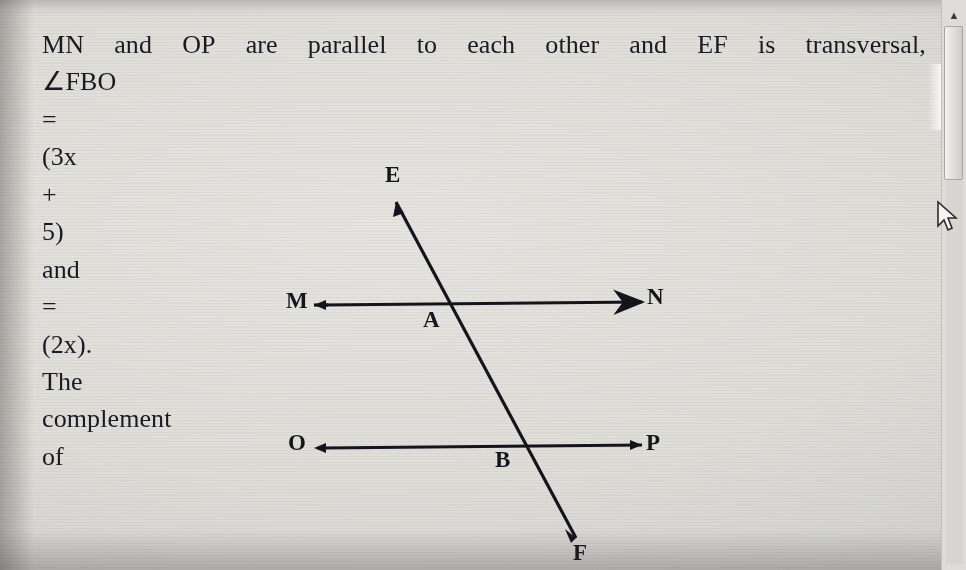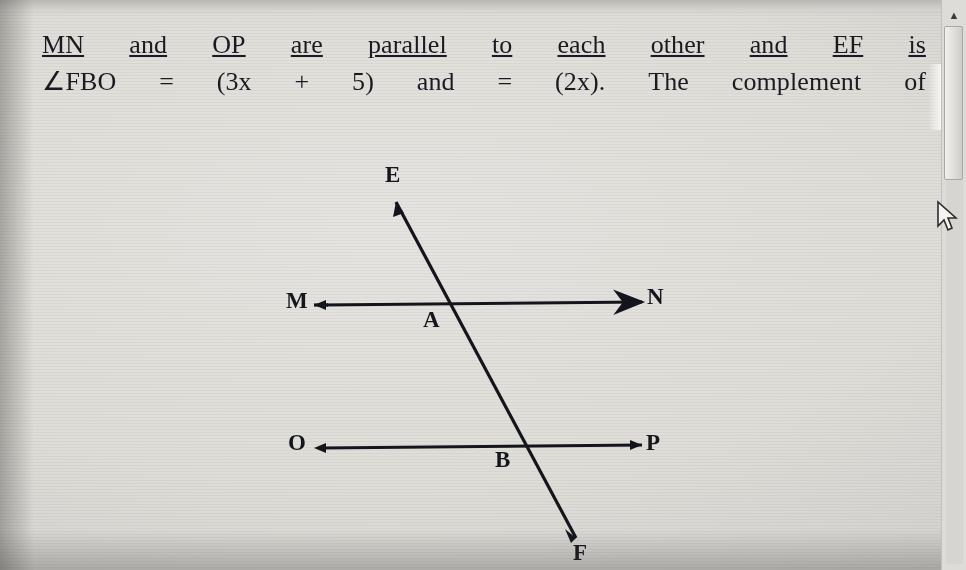--- a/index.html
+++ b/index.html
@@ -107,22 +107,22 @@
     top: 26px;
     width: 890px;
     font-size: 26px;
     line-height: 1.44;
     color: #1a1a22;
     text-align: justify;
     letter-spacing: 0.1px;
   }
   .question .l1, .question .l2, .question .l3 { display: block; white-space: nowrap; }
   .l1 { text-align: justify; }
-  .j1 { display: flex; justify-content: space-between; width: 884px; text-decoration: underline; }
-  .j2 { display: flex; justify-content: space-between; width: 884px; }
+  .j1 { display: flex; justify-content: space-between; width: 884px; }
+  .j2 { display: flex; width: 884px; flex-direction: column; }
 
   
   .figure {
     position: absolute;
     left: 250px;
     top: 170px;
     width: 470px;
     height: 400px;
   }
   .figure svg { display: block; }
@@ -157,20 +157,21 @@
         <span>and</span>
         <span>OP</span>
         <span>are</span>
         <span>parallel</span>
         <span>to</span>
         <span>each</span>
         <span>other</span>
         <span>and</span>
         <span>EF</span>
         <span>is</span>
+        <span>transversal,</span>
       </span>
     </div>
     <div class="l2">
       <span class="j2">
         <span>∠FBO</span>
         <span>=</span>
         <span>(3x</span>
         <span>+</span>
         <span>5)</span>
         <span>and</span>

